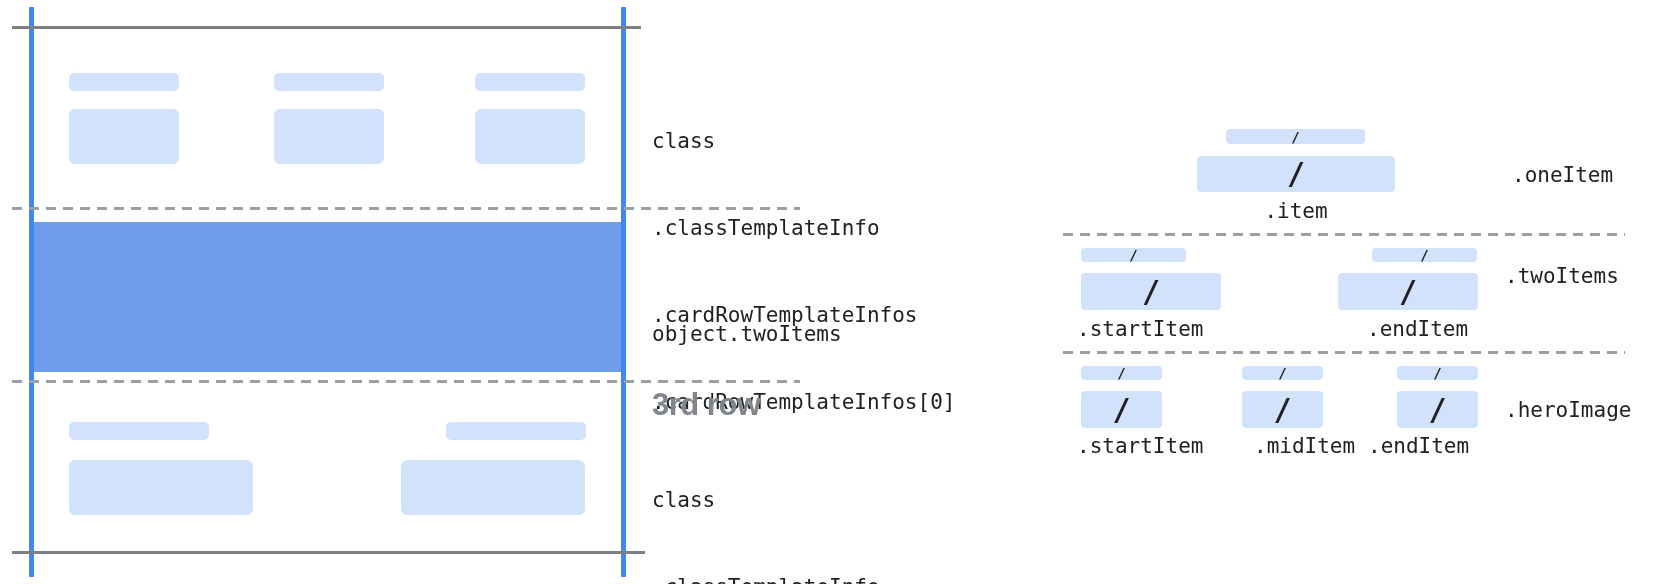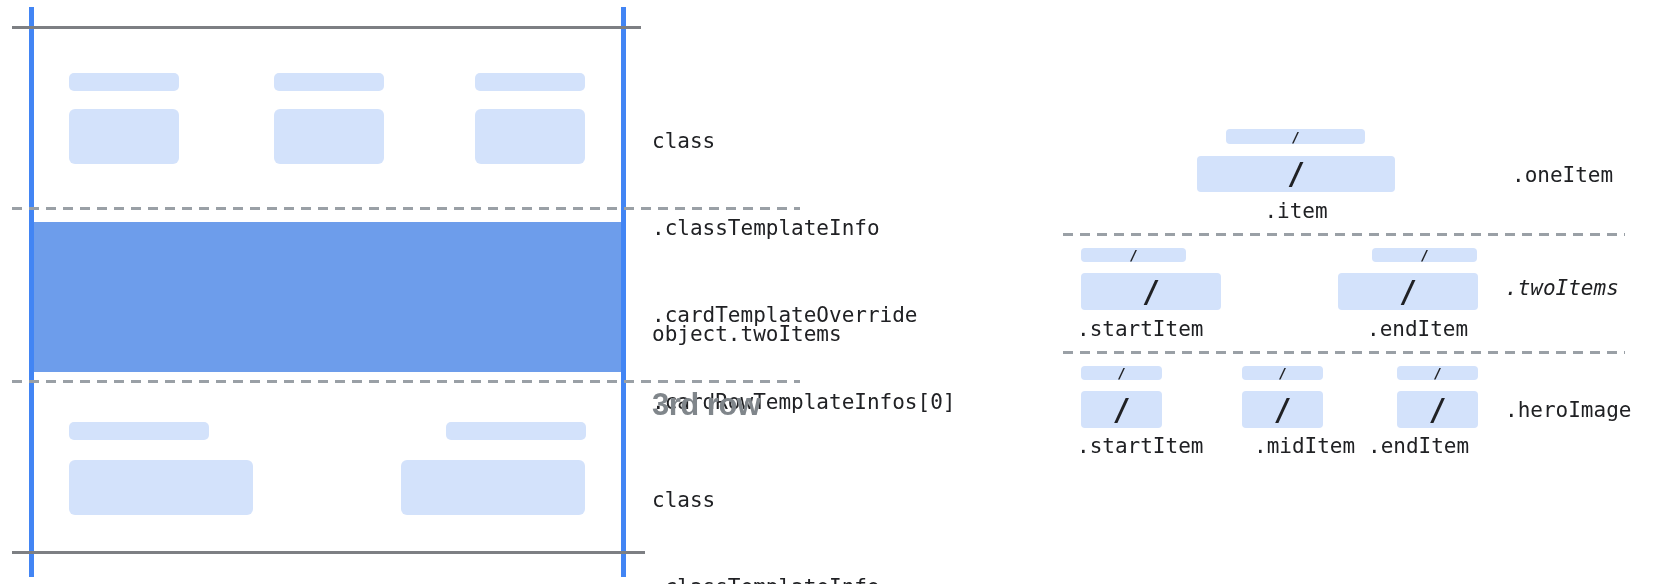--- a/index.html
+++ b/index.html
@@ -66,21 +66,21 @@
   <div class="abs dashline" style="left:12px;top:380px;width:788px;"></div>
 
   <div class="abs bar" style="left:69px;top:422px;width:140px;height:18px;"></div>
   <div class="abs block" style="left:69px;top:460px;width:184px;height:55px;"></div>
   <div class="abs bar" style="left:446px;top:422px;width:140px;height:18px;"></div>
   <div class="abs block" style="left:401px;top:460px;width:184px;height:55px;"></div>
 
   <div class="abs code" style="left:652px;top:69px;">
     <div>class</div>
     <div>.classTemplateInfo</div>
-    <div>.cardTemplateOverride</div>
+    <div>.cardRowTemplateInfos</div>
     <div>.cardRowTemplateInfos[0]</div>
   </div>
 
   <div class="abs code" style="left:652px;top:262px;">
     <div>object.twoItems</div>
   </div>
 
   <div class="abs rowheading" style="left:652px;top:388px;">3rd row</div>
   <div class="abs code" style="left:652px;top:428px;">
     <div>class</div>
@@ -109,21 +109,21 @@
   <div class="abs ilabel" style="left:1077px;top:317px;">.startItem</div>
 
   <div class="abs ibar" style="left:1372px;top:248px;width:105px;height:14px;">
     <span class="slash-sm">/</span>
   </div>
   <div class="abs ibar" style="left:1338px;top:273px;width:140px;height:37px;">
     <span class="slash-lg">/</span>
   </div>
   <div class="abs ilabel" style="left:1367px;top:317px;">.endItem</div>
 
-  <div class="abs rowlabel" style="left:1505px;top:276px;font-style:italic;">.twoItems</div>
+  <div class="abs rowlabel" style="left:1505px;top:264px;">.twoItems</div>
 
   <div class="abs dashline" style="left:1063px;top:351px;width:562px;"></div>
 
   <div class="abs ibar" style="left:1081px;top:366px;width:81px;height:14px;">
     <span class="slash-sm">/</span>
   </div>
   <div class="abs ibar" style="left:1081px;top:391px;width:81px;height:37px;">
     <span class="slash-lg">/</span>
   </div>
   <div class="abs ilabel" style="left:1077px;top:434px;">.startItem</div>

